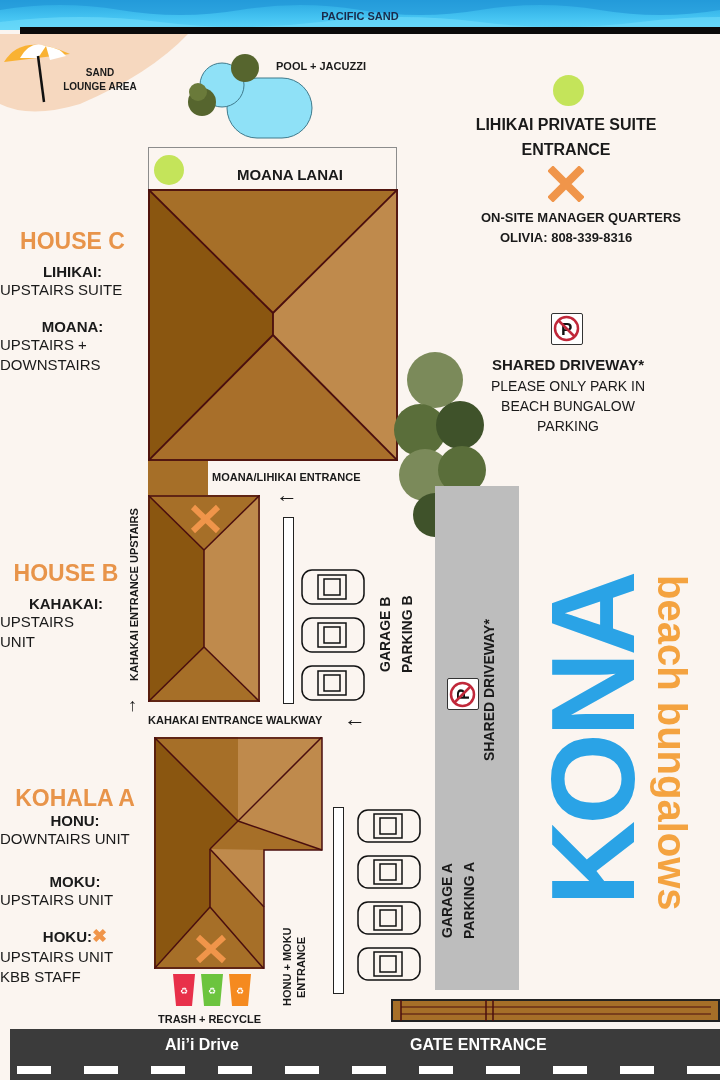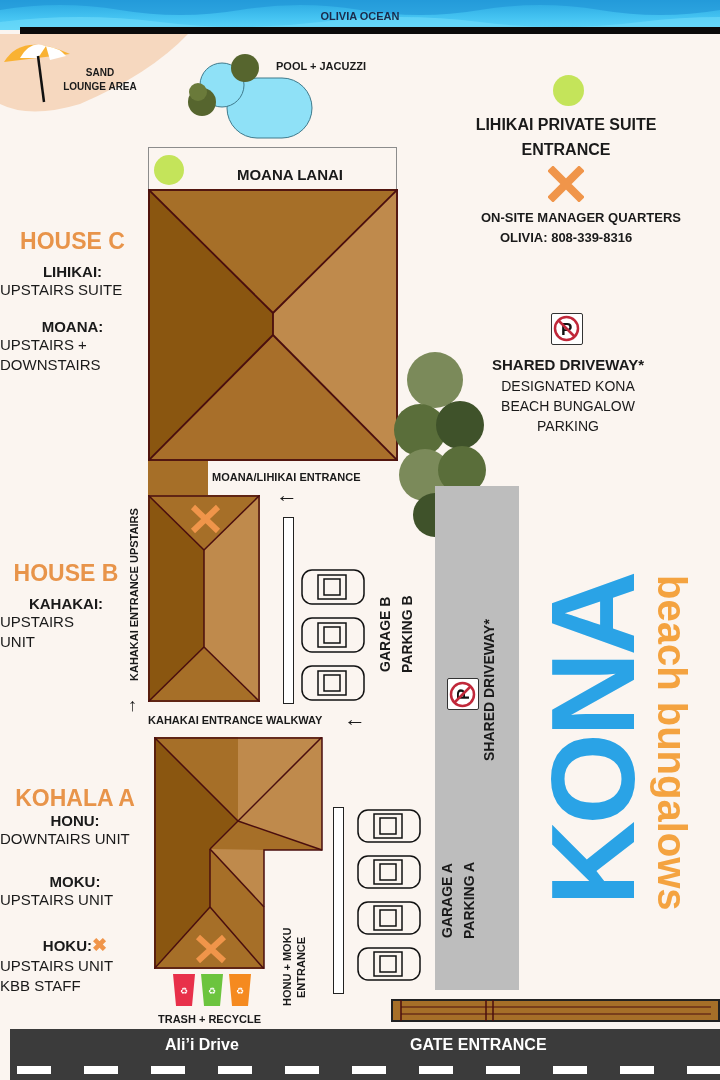--- a/index.html
+++ b/index.html
@@ -29,21 +29,21 @@
 </style>
 </head>
 <body>
 
 <div class="abs ocean">
   <svg width="720" height="30">
     <path d="M0 10 Q 60 0 120 10 T 240 10 T 360 10 T 480 10 T 600 10 T 720 10 V0 H0Z" fill="#1f92d6" opacity="0.6"></path>
     <path d="M0 22 Q 80 12 160 22 T 320 22 T 480 22 T 640 22 T 800 22 V30 H0Z" fill="#6fdcfa" opacity="0.6"></path>
   </svg>
 </div>
-<div class="abs ocean-label">OLIVIA OCEAN</div>
+<div class="abs ocean-label">PACIFIC SAND</div>
 <div class="abs ocean-line"></div>
 
 <svg class="abs sand" viewBox="0 0 190 80">
   <path d="M0 0 H188 Q 150 40 80 70 Q 30 85 0 70 Z" fill="#f6d8bf"></path>
   <g>
     <path d="M4 28 Q 22 -2 70 20 Z" fill="#f9b233"></path>
     <path d="M20 24 Q 30 6 46 12 L 38 24 Z" fill="#fff"></path>
     <path d="M46 12 Q 60 14 66 22 L 50 26 Z" fill="#fff"></path>
     <line x1="38" y1="22" x2="44" y2="68" stroke="#111" stroke-width="2.5"></line>
   </g>
@@ -78,21 +78,21 @@
 </div>
 <div class="abs nopark" style="left:551px;top:313px;">
   <svg width="29" height="29" viewBox="0 0 29 29">
       <circle cx="14.5" cy="14.5" r="11.5" fill="none" stroke="#c0283a" stroke-width="2.5"></circle>
       <text x="9" y="21" font-family="Liberation Sans, sans-serif" font-weight="bold" font-size="17" fill="#111">P</text>
       <line x1="6" y1="6" x2="23" y2="23" stroke="#c0283a" stroke-width="2.5"></line>
     </svg>
 </div>
 <div class="abs" style="left:470px;top:354px;width:196px;text-align:center;">
   <div class="label-b" style="font-size:15px;line-height:22px;">SHARED DRIVEWAY*</div>
-  <div style="font-size:14px;line-height:20px;">DESIGNATED KONA</div>
+  <div style="font-size:14px;line-height:20px;">PLEASE ONLY PARK IN</div>
   <div style="font-size:14px;line-height:20px;">BEACH BUNGALOW</div>
   <div style="font-size:14px;line-height:20px;">PARKING</div>
 </div>
 
 <div class="abs lanai"></div>
 <div class="abs green-dot" style="left:154px;top:155px;width:30px;height:30px;"></div>
 <div class="abs label-b" style="left:200px;top:166px;width:180px;font-size:15px;">MOANA LANAI</div>
 
 <svg class="abs" style="left:148px;top:189px;" width="250" height="272" viewBox="0 0 250 272">
   <rect x="0" y="0" width="250" height="272" fill="#a66f28"></rect>
@@ -215,21 +215,21 @@
       <line x1="110" y1="232" x2="56" y2="170"></line>
   </g>
   <path d="M44 200 L70 224 M70 200 L44 224" stroke="#f0954a" stroke-width="6"></path>
 </svg>
 <div class="abs" style="left:0;top:785px;width:150px;">
   <div class="house-title">KOHALA A</div>
   <div class="unit-name">HONU:</div>
   <div class="unit-desc">DOWNTAIRS UNIT</div>
   <div class="unit-name" style="margin-top:24px;">MOKU:</div>
   <div class="unit-desc">UPSTAIRS UNIT</div>
-  <div class="unit-name" style="margin-top:24px;">
+  <div class="unit-name" style="margin-top:15px;">
     <span>HOKU:</span><span style="color:#f0954a;font-size:18px;">✖</span>
   </div>
   <div class="unit-desc">UPSTAIRS UNIT</div>
   <div class="unit-desc">KBB STAFF</div>
 </div>
 
 <svg class="abs" style="left:170px;top:972px;" width="85" height="38">
   <g>
       <path d="M3 2 H25 L22 34 H6 Z" fill="#e8304a"></path>
       <text x="10" y="22" font-size="9" fill="#fff">♻</text>

